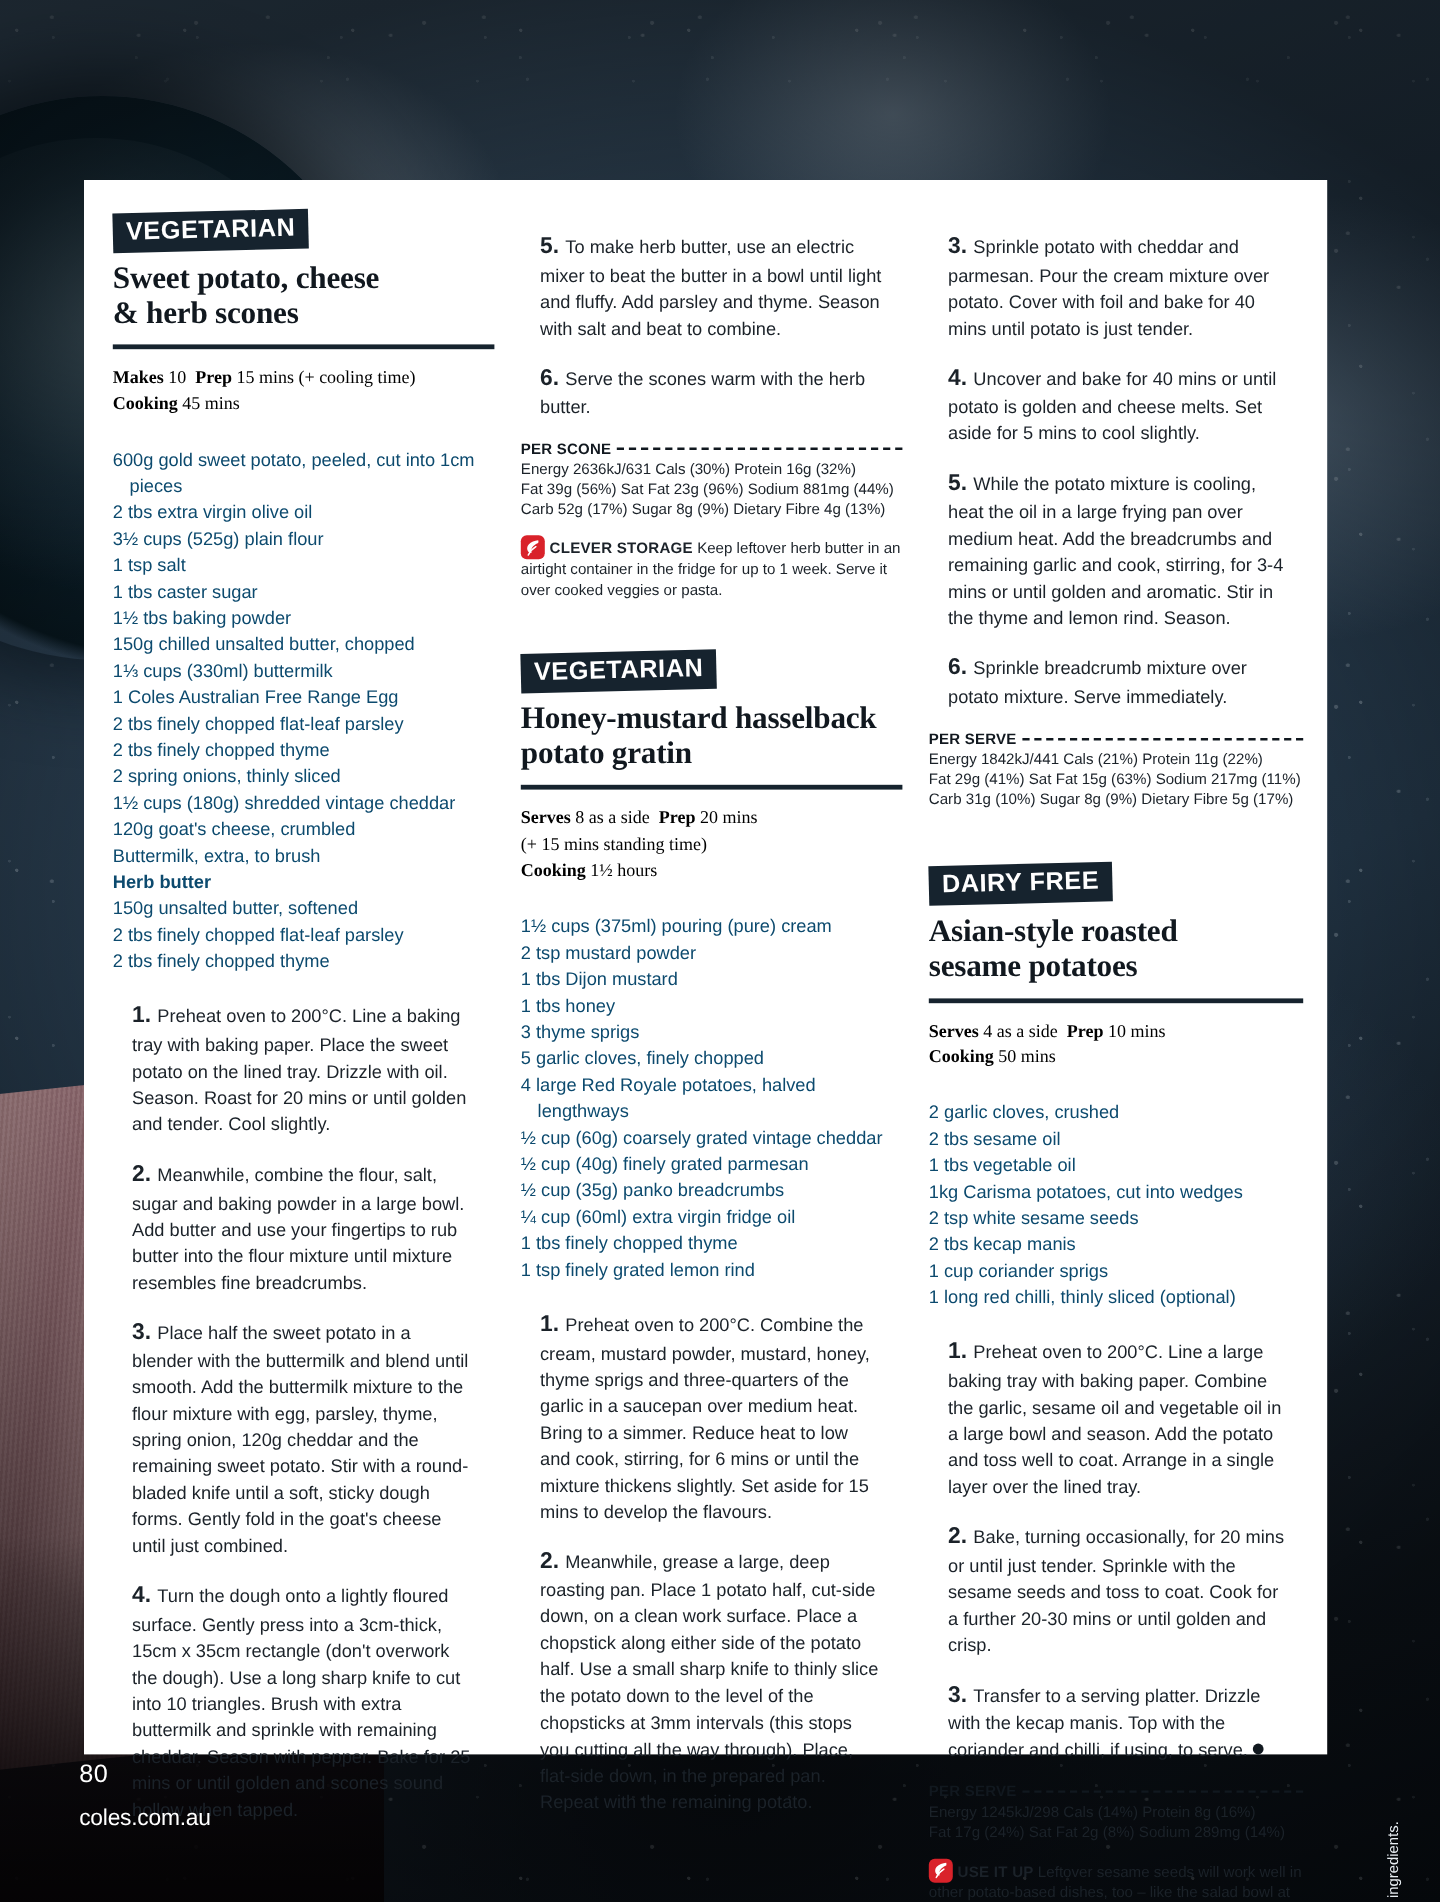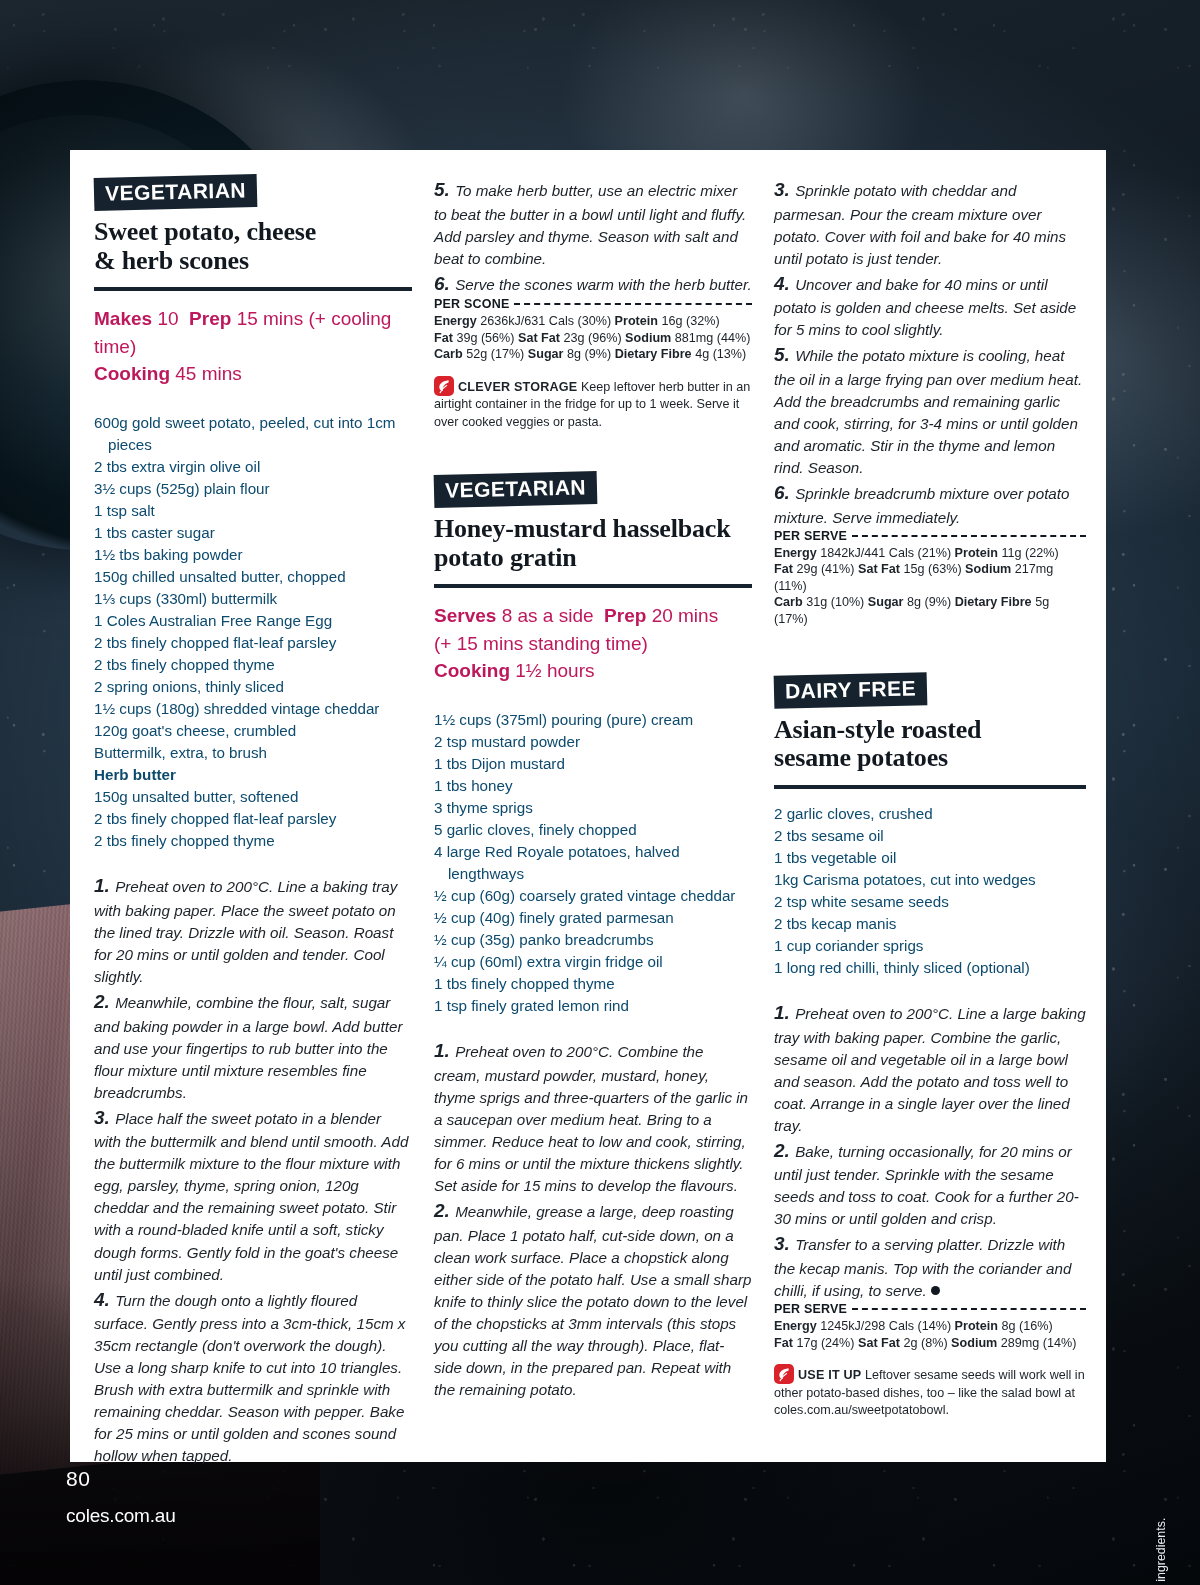--- a/index.html
+++ b/index.html
@@ -113,34 +113,35 @@
     line-height: 1.1;
     color: #11181f;
     letter-spacing: -.2px;
     margin-bottom: 12px;
   }
   .rule {
     border: 0; border-top: 4px solid #16232e;
     margin: 0 0 14px 0;
   }
   .meta {
-    font-size: 19px; line-height: 1.45;
-    color: #be185d;
+    font-size: 15px; line-height: 1.45;
+    color: #000000;
     margin-bottom: 24px;
+    font-family: Liberation Serif, serif;
   }
   .meta b { font-weight: 700; }
 
   
   .ingredients { font-size: 15.2px; line-height: 1.45; color: #0c4a6e; }
   .ingredients li { list-style: none; text-indent: -14px; padding-left: 14px; }
   .ingredients li.subhead { font-weight: 700; text-indent: 0; padding-left: 0; }
 
   
   .method { font-size: 15.2px; line-height: 1.45; color: #1b2229; margin-top: 20px; }
-  .method p { margin: 0; font-style: italic; }
+  .method p { margin: 16px; }
   .step-n { font-weight: 700; font-size: 19px; }
   .dot-end {
     display: inline-block;
     width: 9px; height: 9px;
     border-radius: 50%;
     background: #11181f;
     margin-left: 4px;
     vertical-align: 1px;
   }
 
@@ -150,21 +151,21 @@
     display: flex; align-items: center; gap: 5px;
     font-size: 12.5px; font-weight: 700; letter-spacing: .2px;
     color: #11181f;
     margin-bottom: 2px;
   }
   .dash-line {
     flex: 1; height: 0;
     border-top: 2px dashed #11181f;
   }
   .nutri-body { font-size: 12.6px; line-height: 1.32; color: #1b2229; }
-  .nutri-body b { font-weight: 700; }
+  .nutri-body b { font-weight: 400; }
 
   
   .tip {
     margin-top: 13px;
     font-size: 12.6px; line-height: 1.38; color: #1b2229;
   }
   .tip-badge {
     display: inline-block;
     width: 20px; height: 20px;
     border-radius: 5px;
@@ -362,20 +363,28 @@
 
       <div class="badge-tag">DAIRY FREE</div>
 
       <div class="recipe-title">
         <span>Asian-style roasted</span><br>
         <span>sesame potatoes</span>
       </div>
 
       <hr class="rule">
 
+      <div class="meta">
+        <b>Serves</b>
+        <span>4 as a side</span>&nbsp;
+        <b>Prep</b>
+        <span>10 mins</span><br>
+        <b>Cooking</b>
+        <span>50 mins</span>
+      </div>
 
       <ul class="ingredients">
           <li>2 garlic cloves, crushed</li>
           <li>2 tbs sesame oil</li>
           <li>1 tbs vegetable oil</li>
           <li>1kg Carisma potatoes, cut into wedges</li>
           <li>2 tsp white sesame seeds</li>
           <li>2 tbs kecap manis</li>
           <li>1 cup coriander sprigs</li>
           <li>1 long red chilli, thinly sliced (optional)</li>

